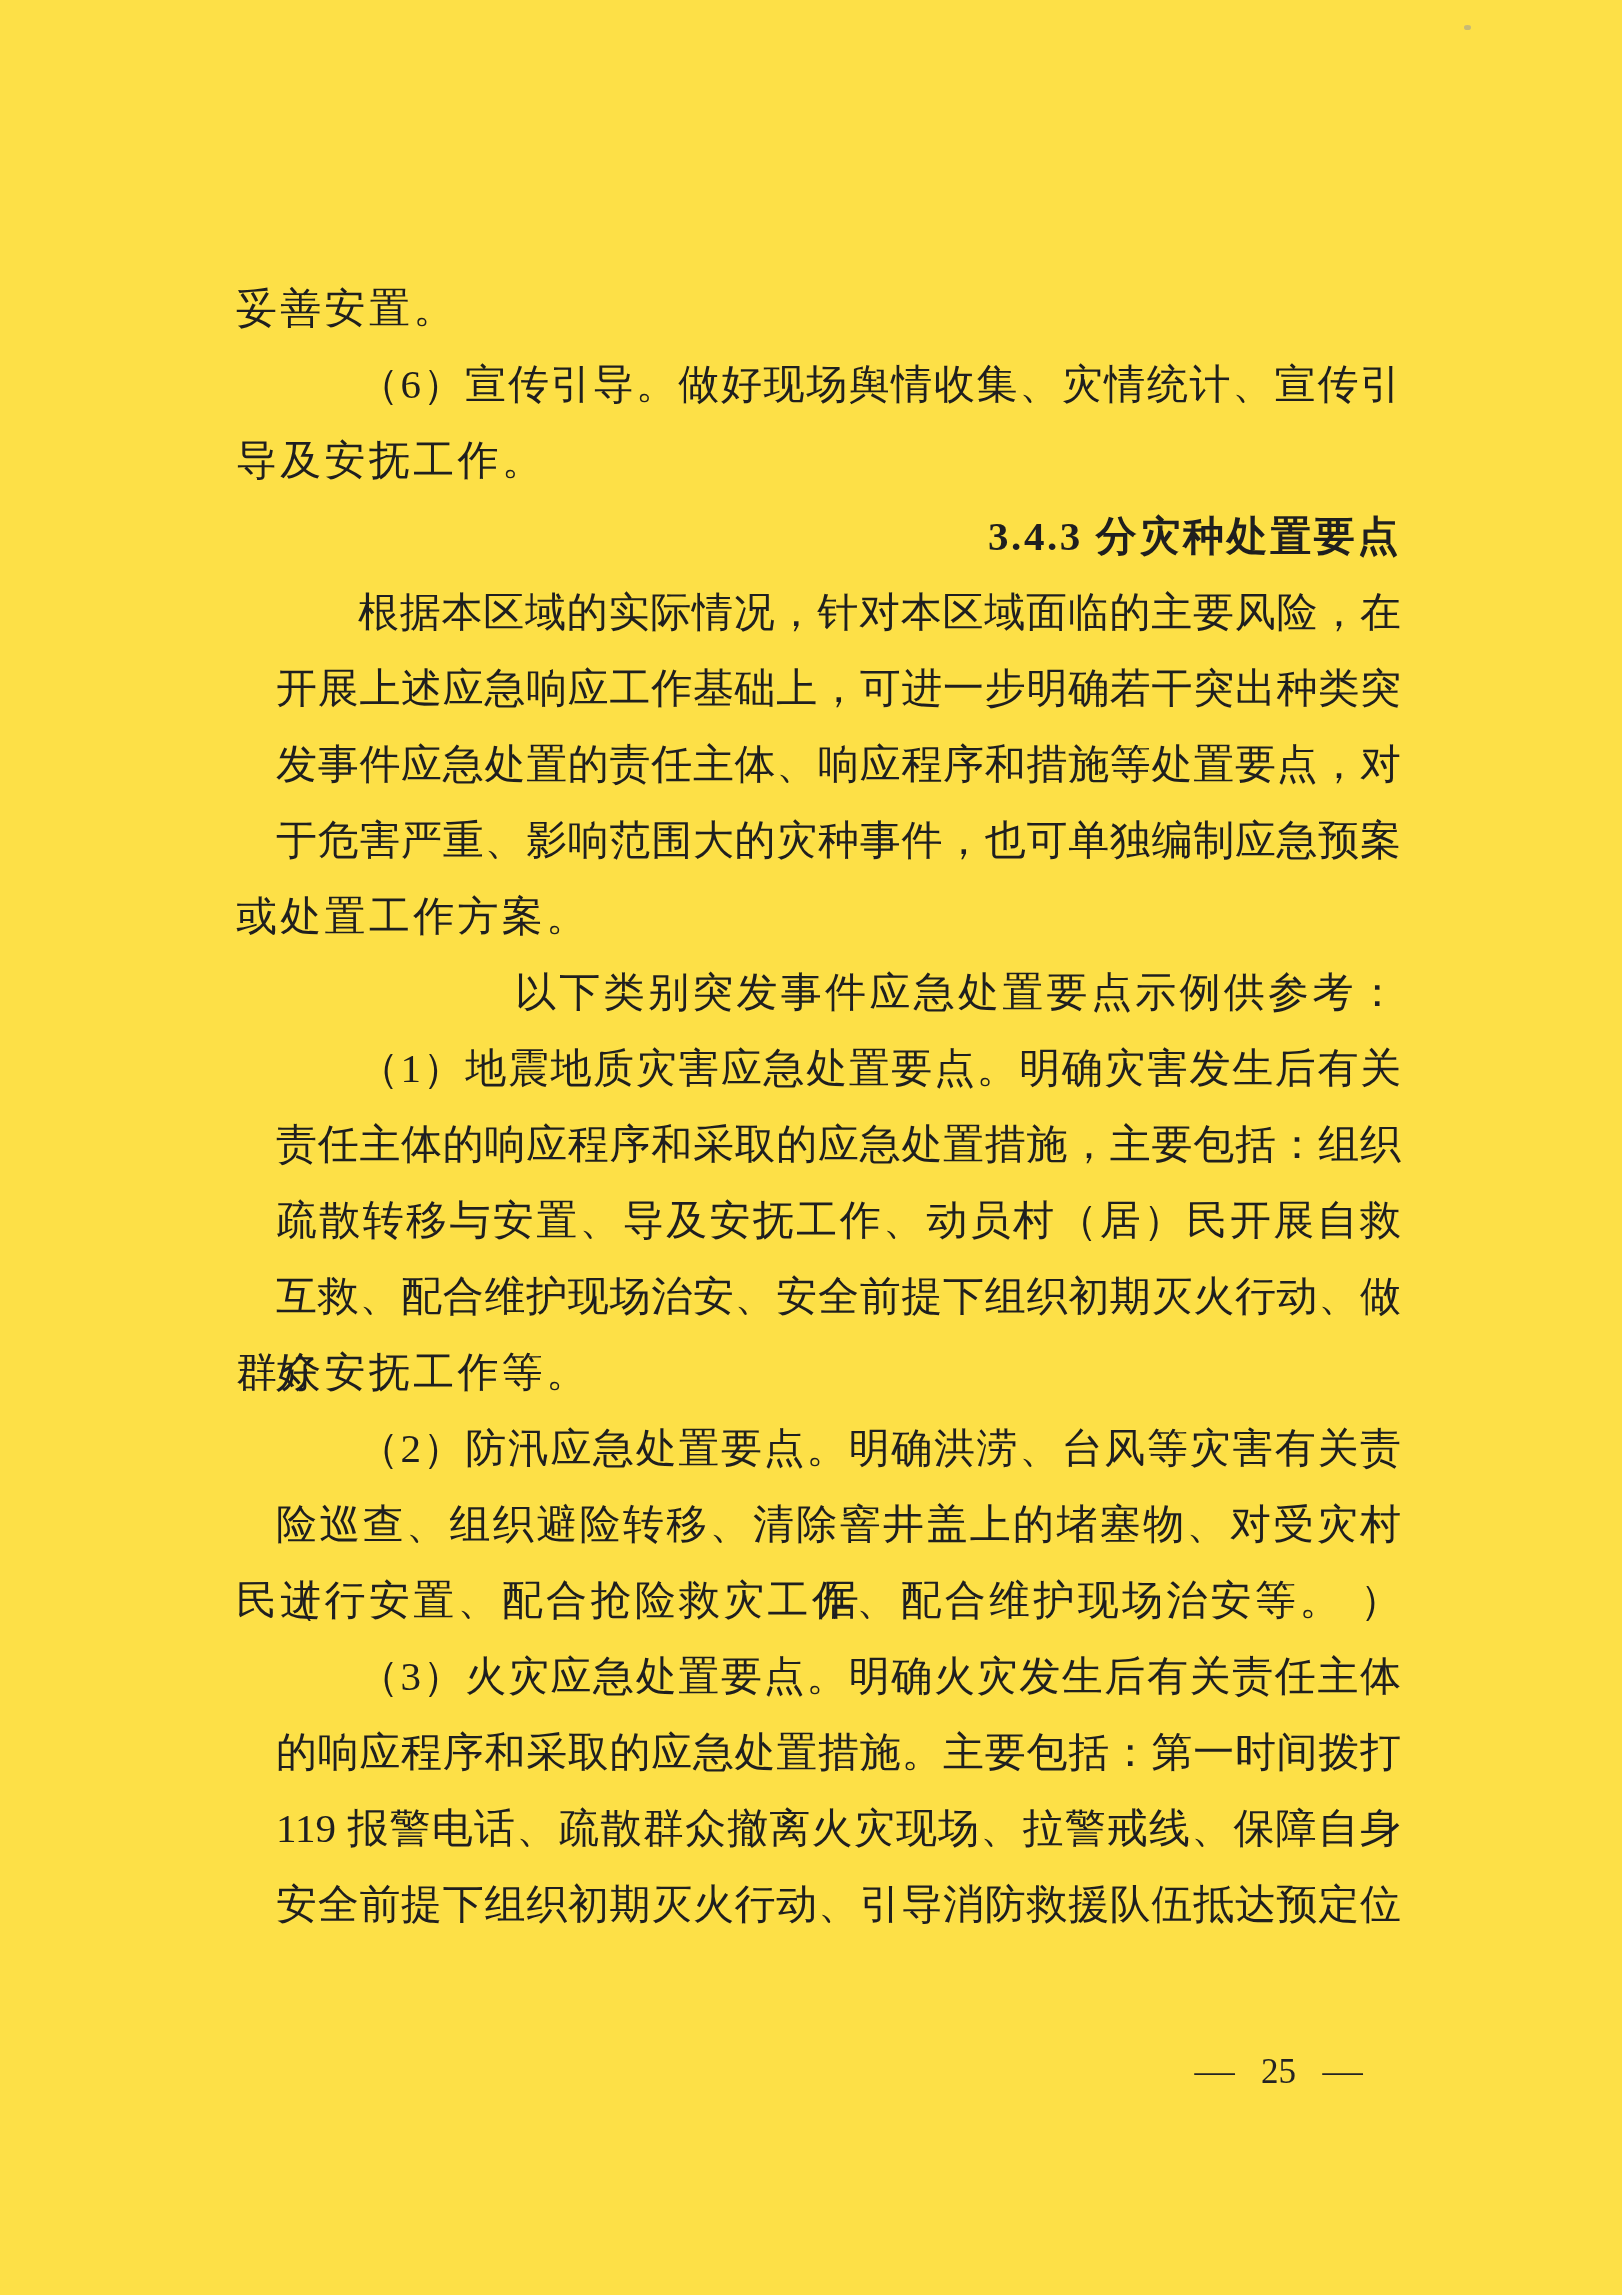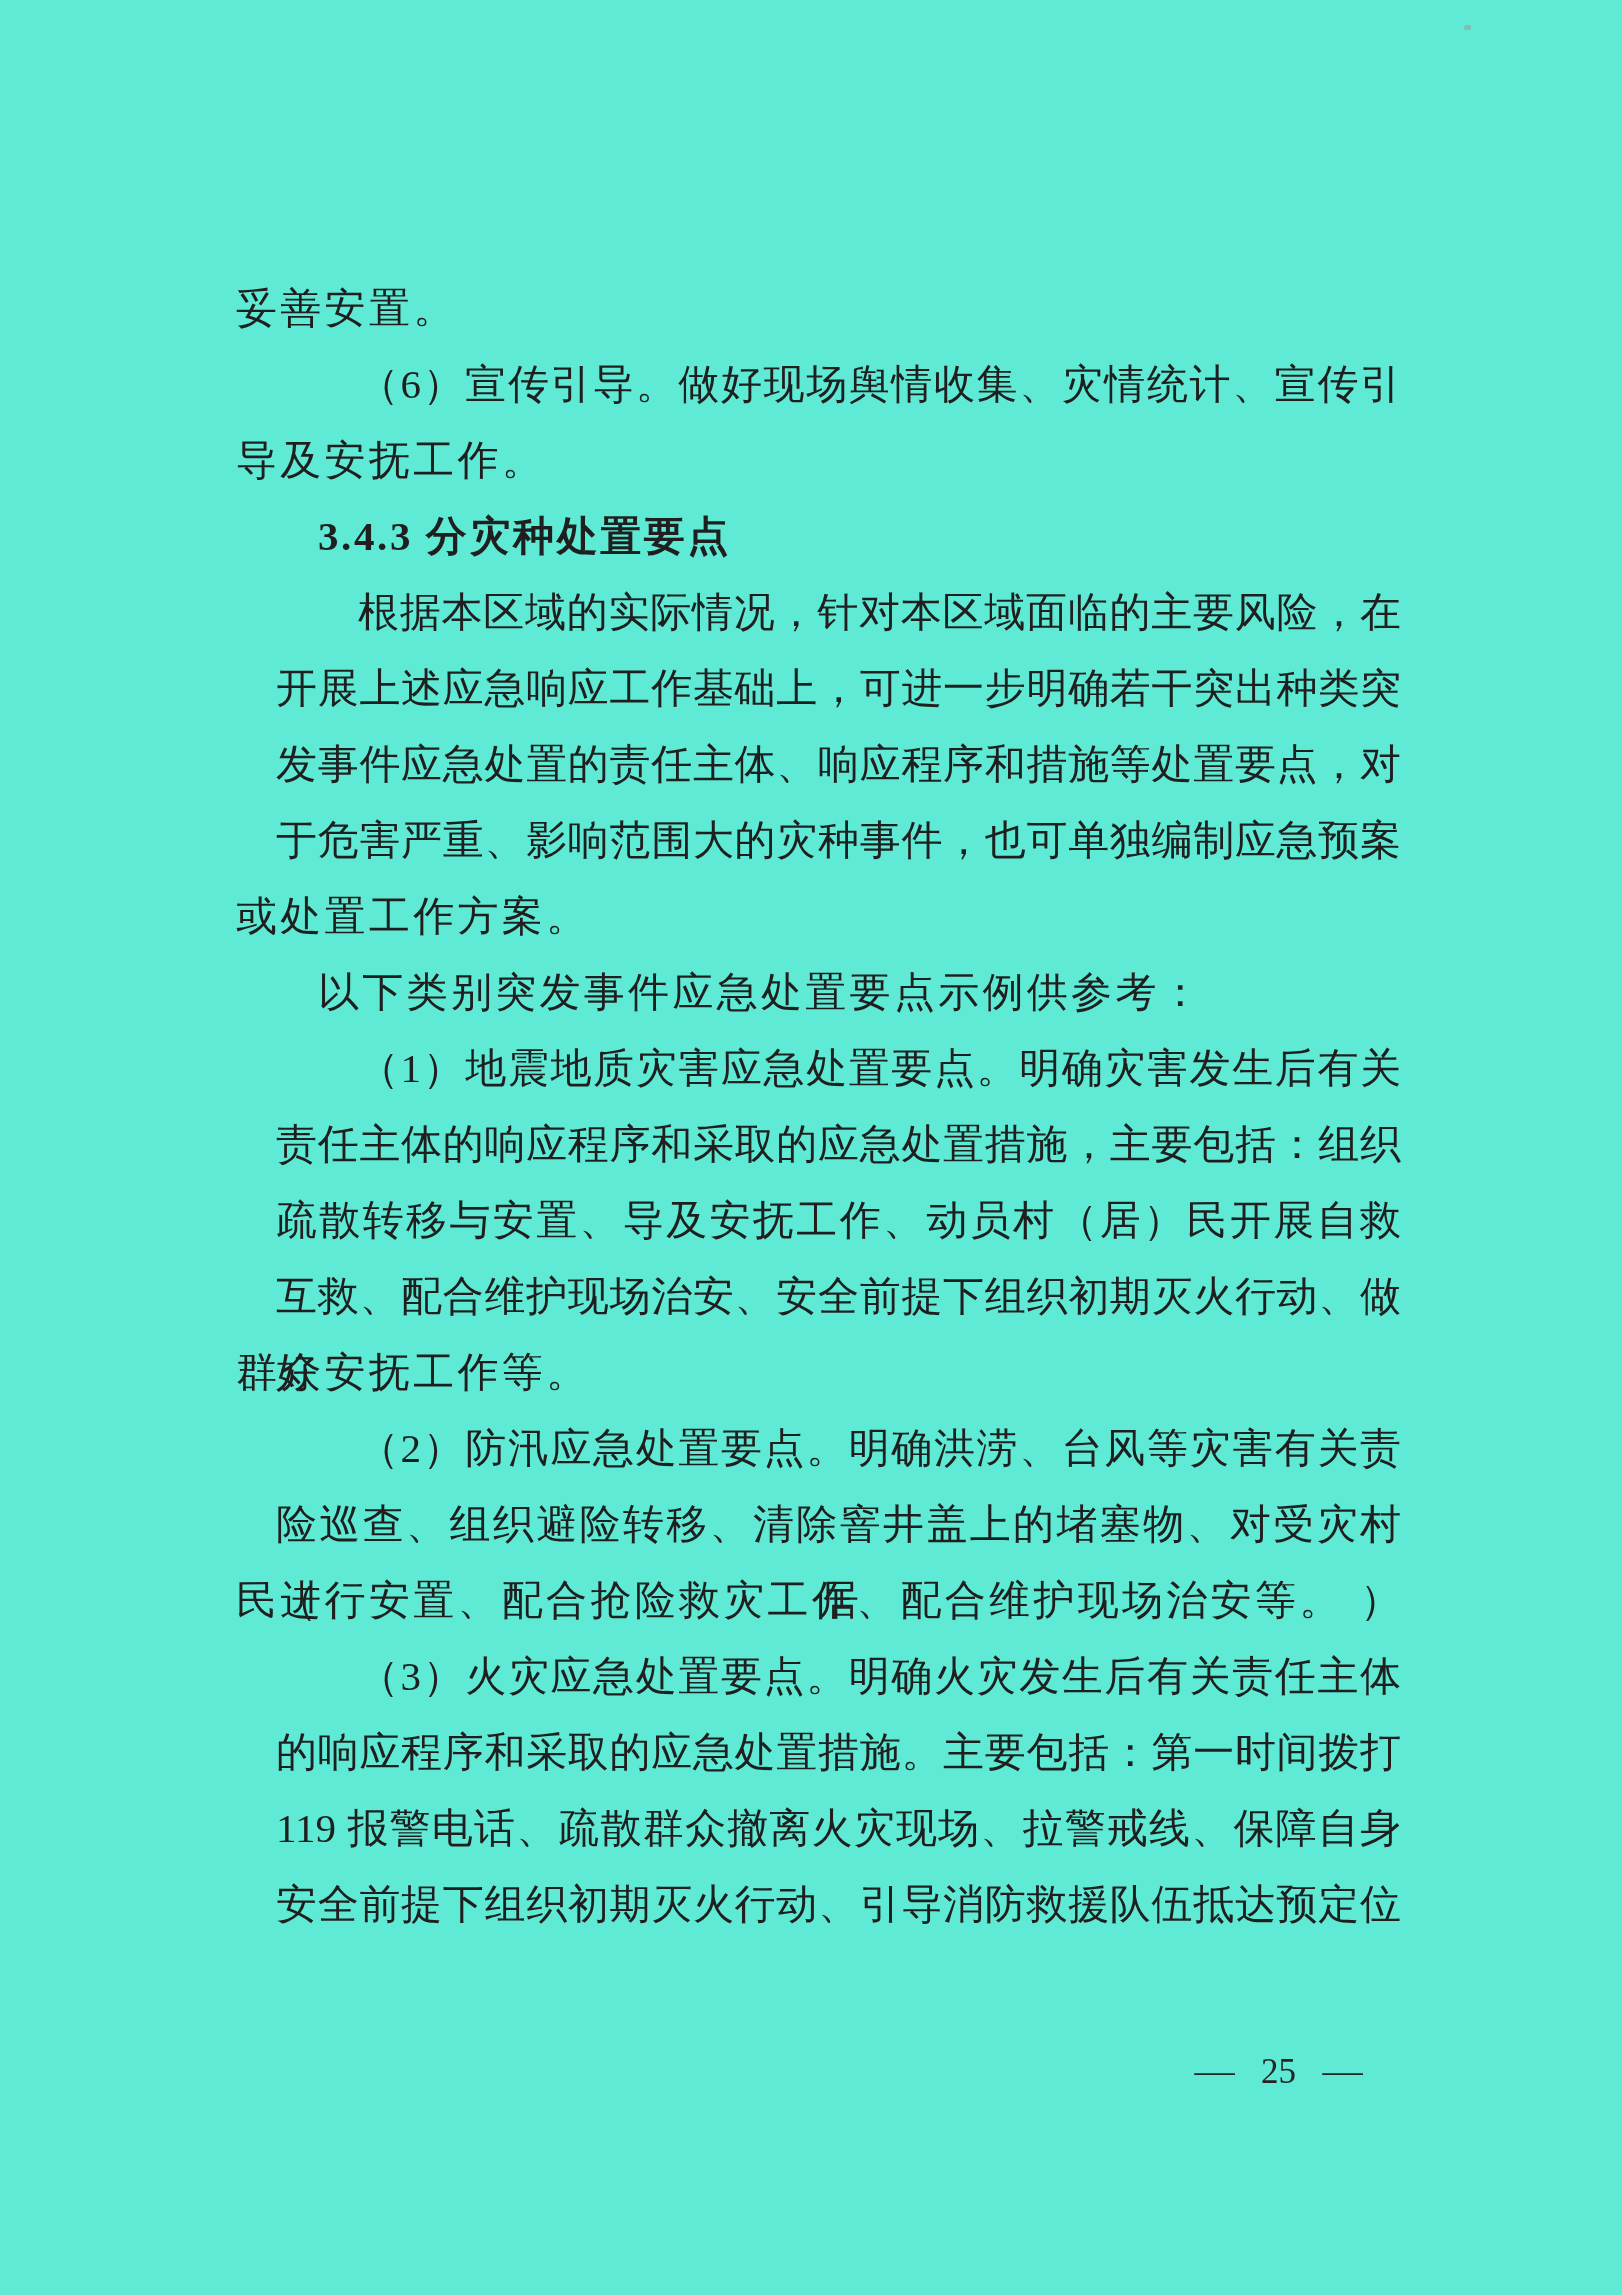--- a/index.html
+++ b/index.html
@@ -4,21 +4,21 @@
 <style>
   html, body {
     margin: 0;
     padding: 0;
     background: #fcfcfc;
   }
   .page {
     position: relative;
     width: 1623px;
     height: 2295px;
-    background: #5eead4;
+    background: #fde047;
     overflow: hidden;
     font-family: "Liberation Serif", "DejaVu Serif", serif;
     color: #1f1f1f;
   }
   .doc-body {
     position: absolute;
     left: 236px;
     top: 270px;
     width: 1165px;
   }
@@ -32,20 +32,21 @@
   }
   .line.fill {
     letter-spacing: normal;
     white-space: normal;
     text-align: justify;
     text-align-last: justify;
     margin-left: 40px;
   }
   .line.indent {
     text-indent: 82px;
+    text-align: right;
   }
   .line.heading {
     font-weight: bold;
     letter-spacing: 2.6px;
   }
   .footer {
     position: absolute;
     top: 2047px;
     right: 263px;
     height: 50px;

